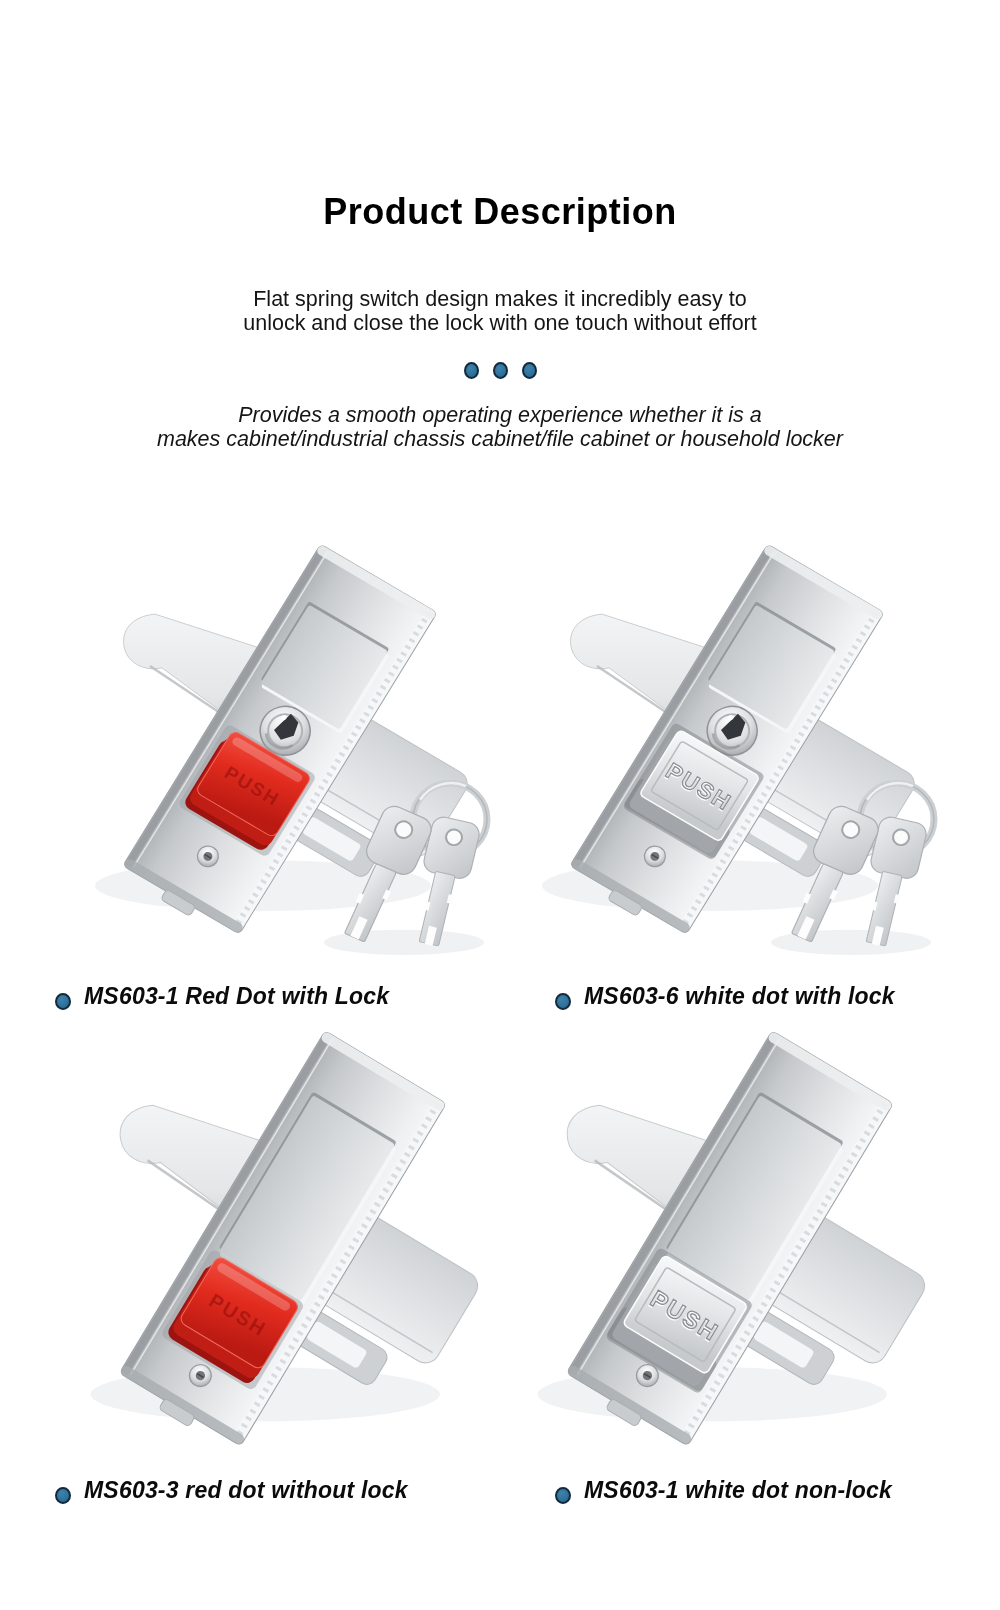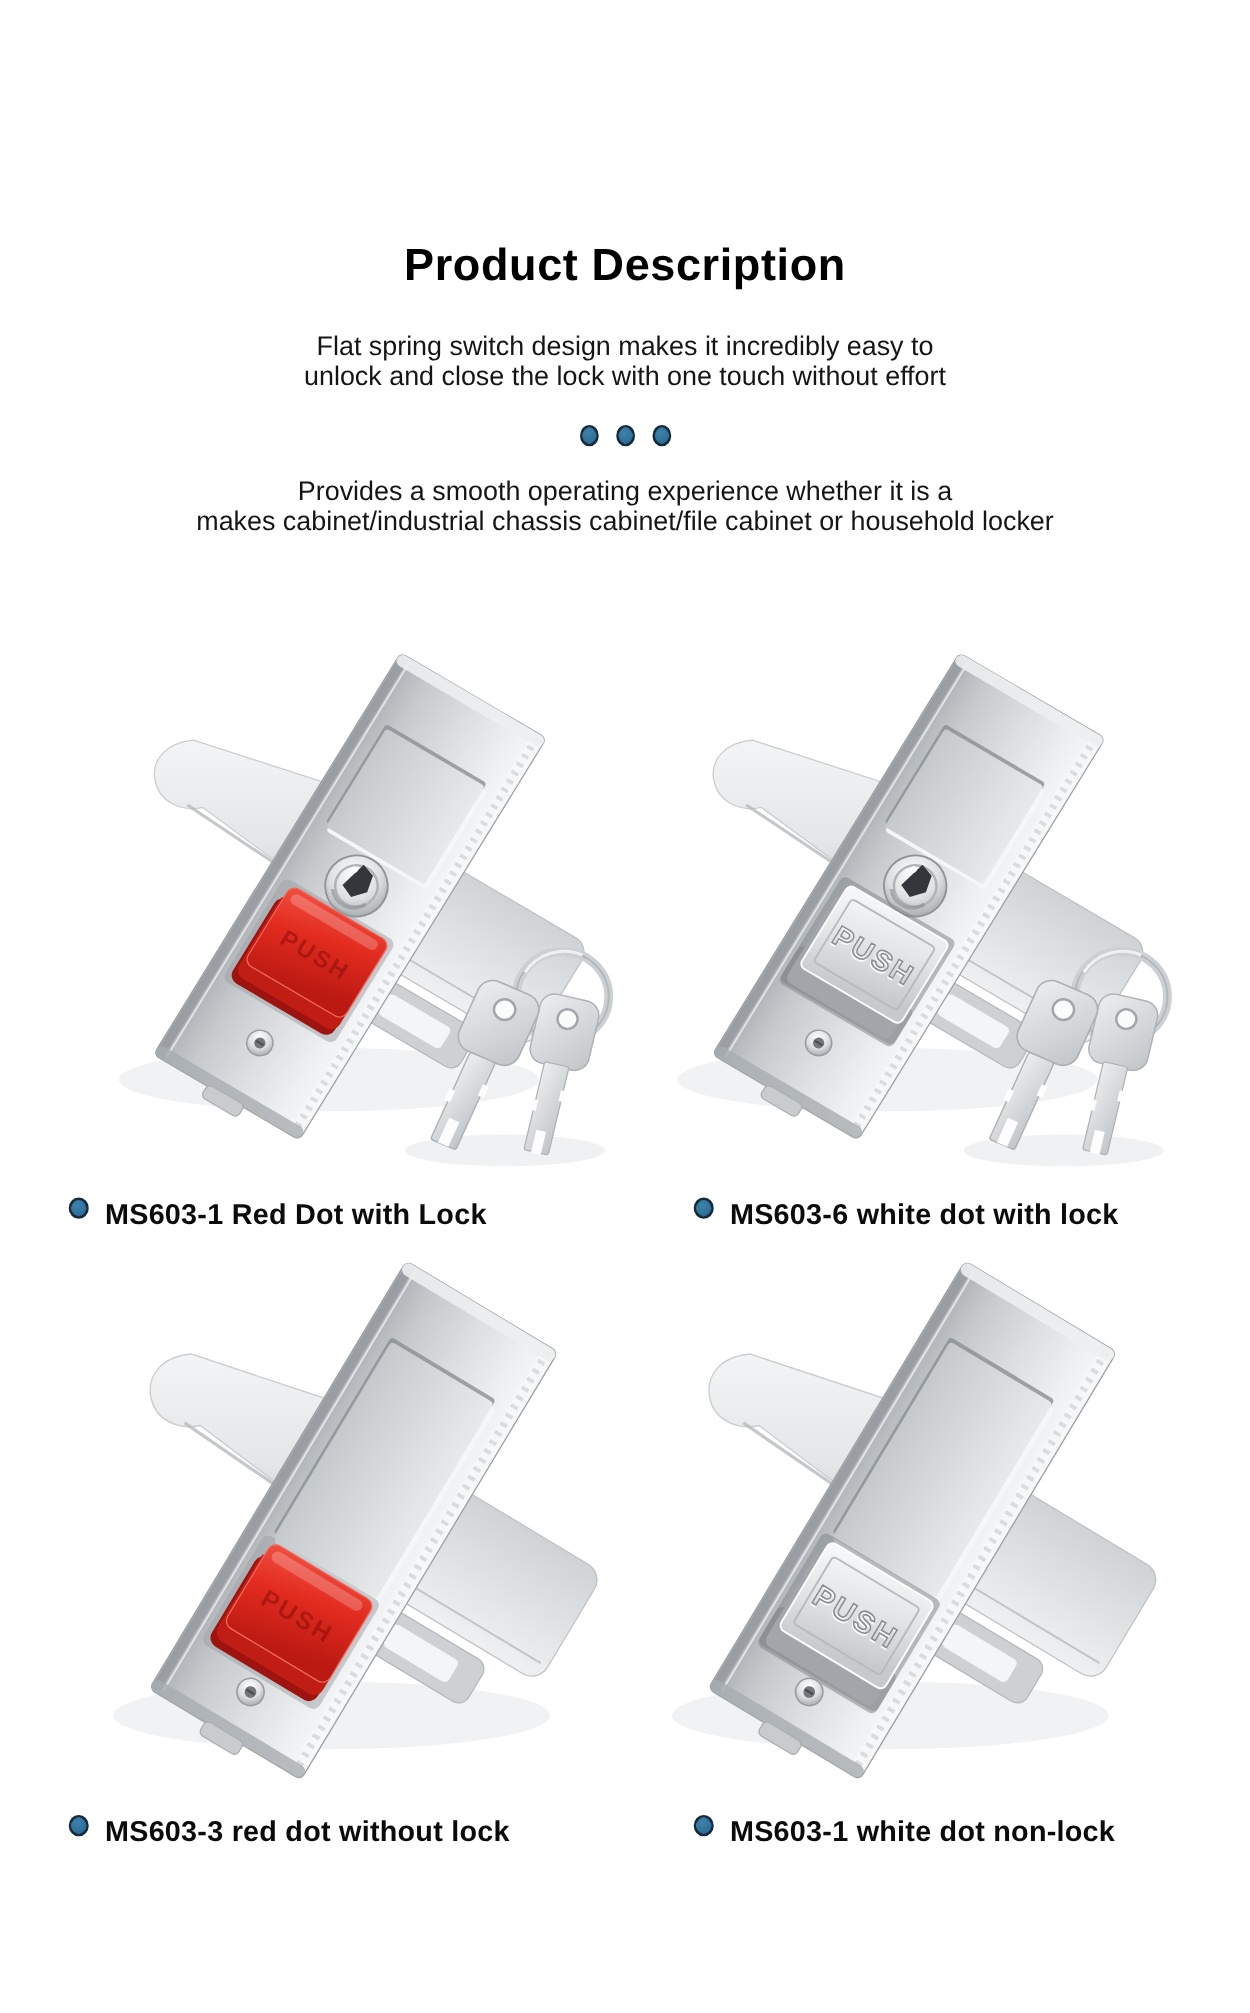--- a/index.html
+++ b/index.html
@@ -10,36 +10,36 @@
   }
   .page{width:1000px;height:1610px;position:relative;}
   .title{
     margin:190px 0 0;text-align:center;
     font-size:36px;line-height:44px;font-weight:bold;color:#000;
     letter-spacing:.5px;
   }
   .para{margin:0;text-align:center;font-size:21.5px;line-height:23.5px;
     font-weight:400;color:#151515;letter-spacing:0;}
   .para .line{display:block;}
-  .para.intro{margin-top:32px;}
-  .para.feature{margin-top:25px;}
+  .para.intro{margin-top:54px;}
+  .para.feature{margin-top:25px;font-style:italic;}
   .dots{margin-top:27px;display:flex;justify-content:center;gap:14px;height:17px;}
   .dot{
     width:15px;height:17px;border-radius:50%;box-sizing:border-box;display:inline-block;
     background:radial-gradient(circle at 38% 32%, #3e83ad, var(--bullet) 72%);
     border:2px solid var(--bullet-border);
   }
   .grid{display:grid;grid-template-columns:500px 500px;row-gap:10px;margin-top:85px;}
   figure.product{margin:0;}
   .photo{display:block;}
   .photo svg{display:block;width:100%;height:100%;}
   .col1 .photo{width:440px;height:420px;margin-left:58px;}
   .col2 .photo{width:440px;height:420px;margin-left:5px;}
   .row2 .photo{height:430px;}
-  .caption{display:flex;align-items:flex-start;gap:13px;padding-left:55px;margin-top:24px;height:30px;}
+  .caption{display:flex;align-items:flex-end;gap:13px;padding-left:55px;margin-top:24px;height:30px;font-style:italic;}
   .bullet{
     width:16px;height:17px;border-radius:50%;box-sizing:border-box;flex:none;
     background:radial-gradient(circle at 38% 32%, #3e83ad, var(--bullet) 72%);
     border:2.5px solid var(--bullet-border);
   }
   .caption-text{font-size:23px;font-weight:bold;color:#0b0b0b;letter-spacing:.2px;white-space:nowrap;}
 </style>
 </head>
 <body style="--bullet: #2b6d95; --bullet-border: #13293c;">
 

